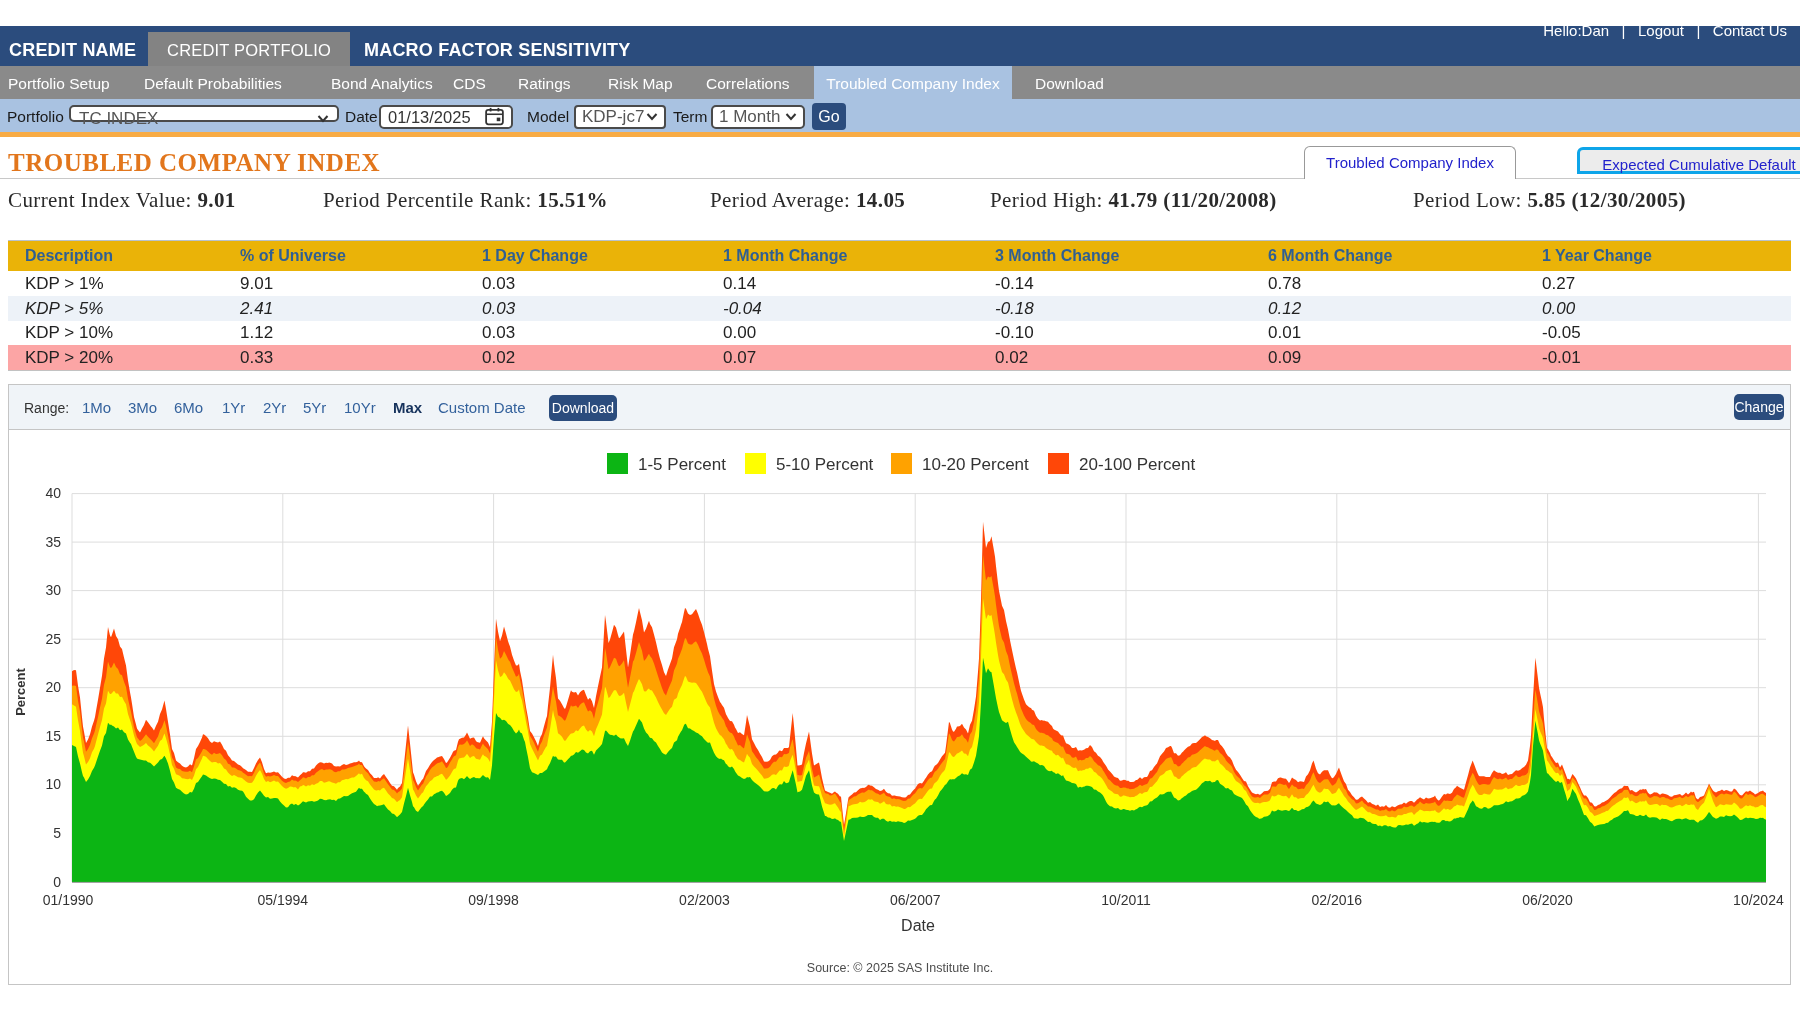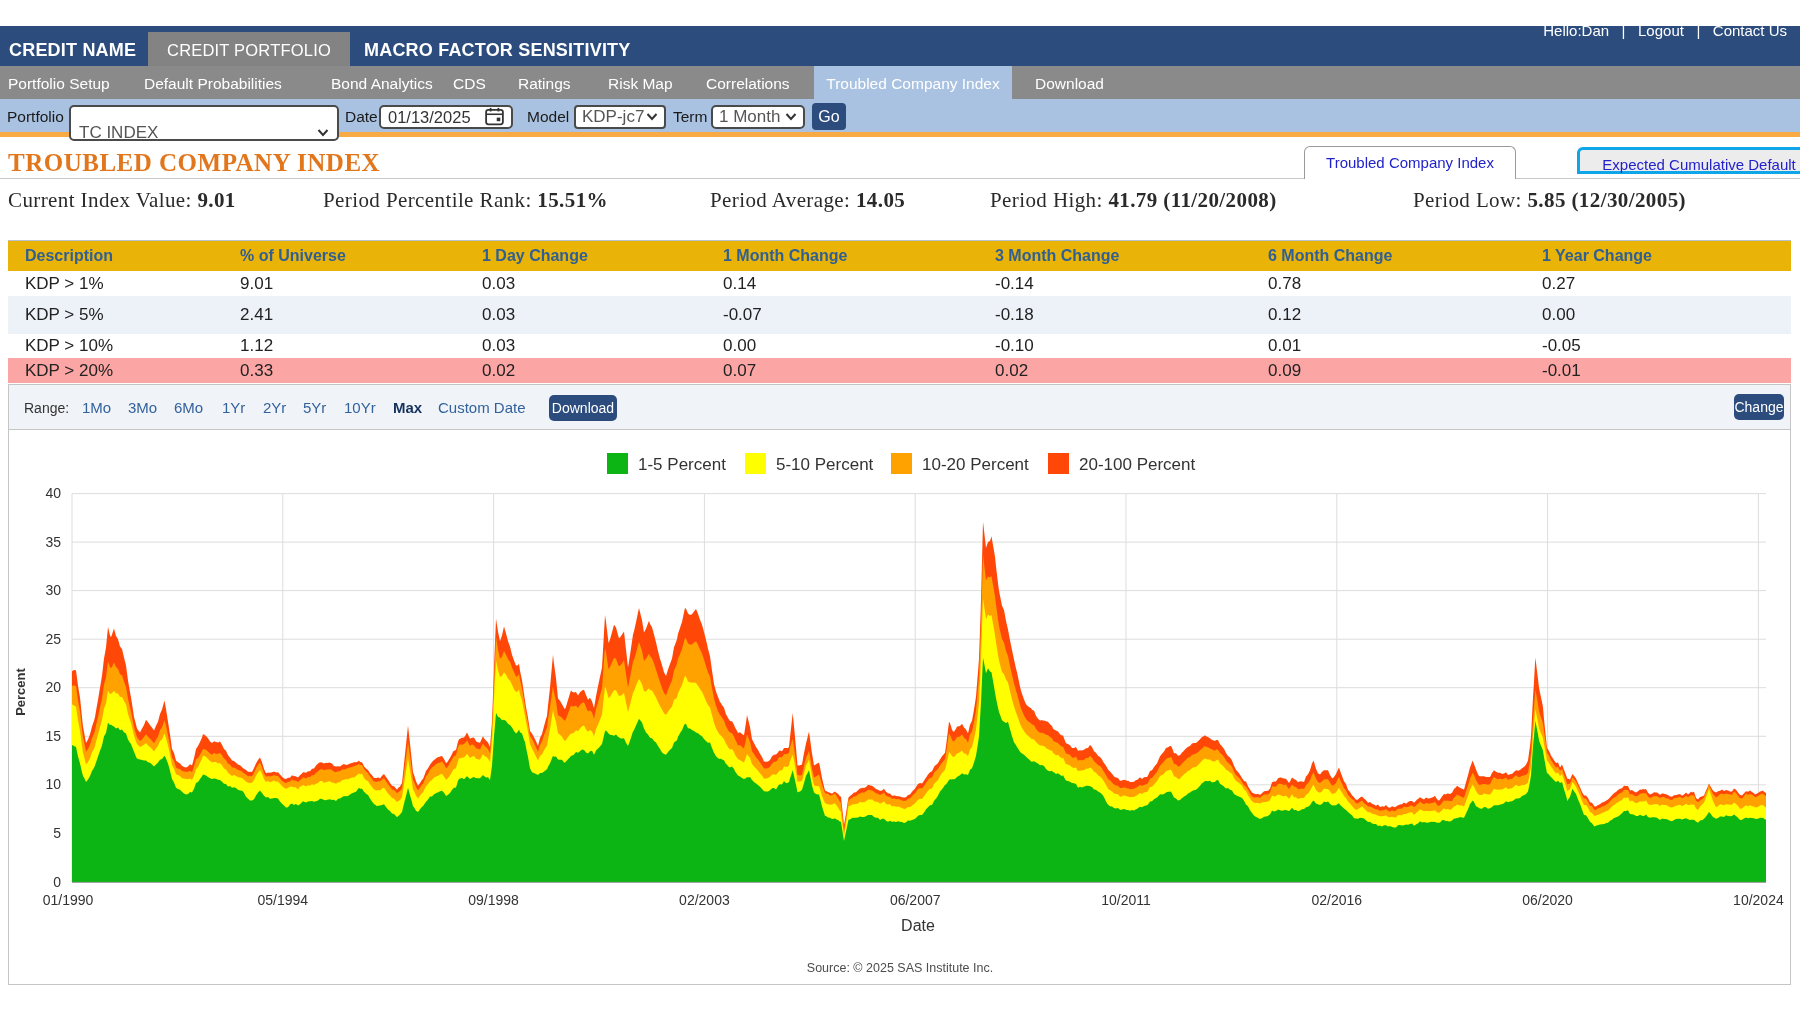--- a/index.html
+++ b/index.html
@@ -28,21 +28,21 @@
     <span class="abs" style="left:518px;">Ratings</span>
     <span class="abs" style="left:608px;">Risk Map</span>
     <span class="abs" style="left:706px;">Correlations</span>
     <span class="abs" style="left:814px;width:198px;text-align:center;">Troubled Company Index</span>
     <span class="abs" style="left:1035px;">Download</span>
   </div>
 
   <div class="abs" style="left:0;top:99px;width:1800px;height:33px;background:#a9c2e1;"></div>
   <div class="abs" style="left:0;top:132px;width:1800px;height:5px;background:#f8ab44;"></div>
   <div class="abs" style="left:7px;top:108px;font-size:15.5px;color:#1a1a1a;">Portfolio</div>
-  <div class="abs" style="left:69px;top:105px;width:270px;height:17px;background:#fff;border:2px solid #4a4a4a;border-radius:5px;font-size:17px;color:#555;padding:16px 8px;line-height:20px;">TC INDEX<svg style="float:right;margin-top:6px;" width="12" height="8" viewBox="0 0 12 8">
+  <div class="abs" style="left:69px;top:105px;width:270px;height:17px;background:#fff;border:2px solid #4a4a4a;border-radius:5px;font-size:17px;color:#555;padding:2px 8px;line-height:20px;">TC INDEX<svg style="float:right;margin-top:6px;" width="12" height="8" viewBox="0 0 12 8">
         <path d="M1.5 1 L6 6 L10.5 1" stroke="#333" stroke-width="2" fill="none"></path>
       </svg></div>
   <div class="abs" style="left:345px;top:108px;font-size:15.5px;color:#1a1a1a;">Date</div>
   <div class="abs" style="left:379px;top:105px;width:134px;height:24px;background:#fff;border:2px solid #4a4a4a;border-radius:5px;font-size:16.5px;color:#333;padding:0px 7px;line-height:20px;">01/13/2025<svg style="float:right;margin-top:0px;" width="19" height="19" viewBox="0 0 17 17">
         <rect x="1" y="2.5" width="15" height="13" rx="2" fill="none" stroke="#333" stroke-width="1.6"></rect>
         <line x1="1" y1="6.5" x2="16" y2="6.5" stroke="#333" stroke-width="1.4"></line>
         <line x1="5" y1="0.8" x2="5" y2="4" stroke="#333" stroke-width="1.6"></line>
         <line x1="12" y1="0.8" x2="12" y2="4" stroke="#333" stroke-width="1.6"></line>
         <rect x="10.5" y="9.5" width="3.2" height="3.2" fill="#333"></rect>
       </svg></div>
@@ -93,25 +93,25 @@
       </tr>
       <tr style="height:25px;color:#222;">
             <td style="padding-left:17px;">KDP &gt; 1%</td>
             <td>9.01</td>
             <td>0.03</td>
             <td>0.14</td>
             <td>-0.14</td>
             <td>0.78</td>
             <td>0.27</td>
           </tr>
-      <tr style="height:38px;color:#222;background:#edf2f8;">
+      <tr style="height:25px;color:#222;background:#edf2f8;font-style:italic;">
             <td style="padding-left:17px;">KDP &gt; 5%</td>
             <td>2.41</td>
             <td>0.03</td>
-            <td>-0.07</td>
+            <td>-0.04</td>
             <td>-0.18</td>
             <td>0.12</td>
             <td>0.00</td>
           </tr>
       <tr style="height:24px;color:#222;">
             <td style="padding-left:17px;">KDP &gt; 10%</td>
             <td>1.12</td>
             <td>0.03</td>
             <td>0.00</td>
             <td>-0.10</td>

